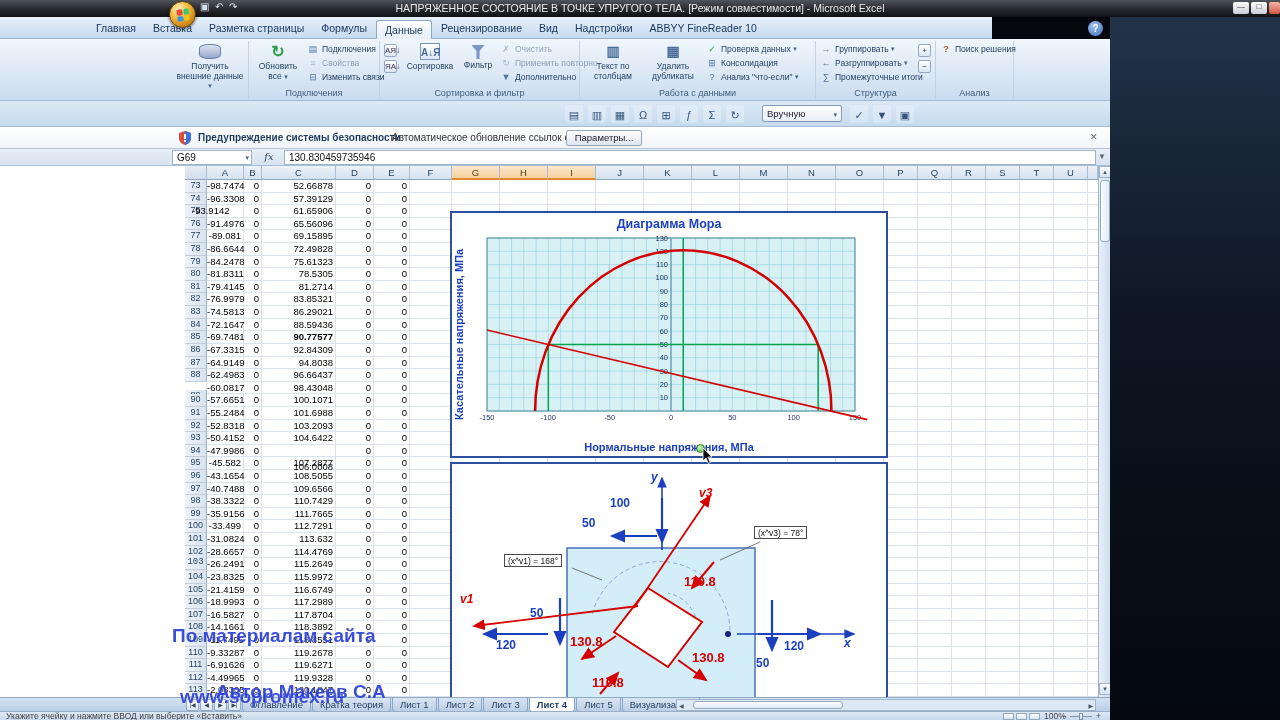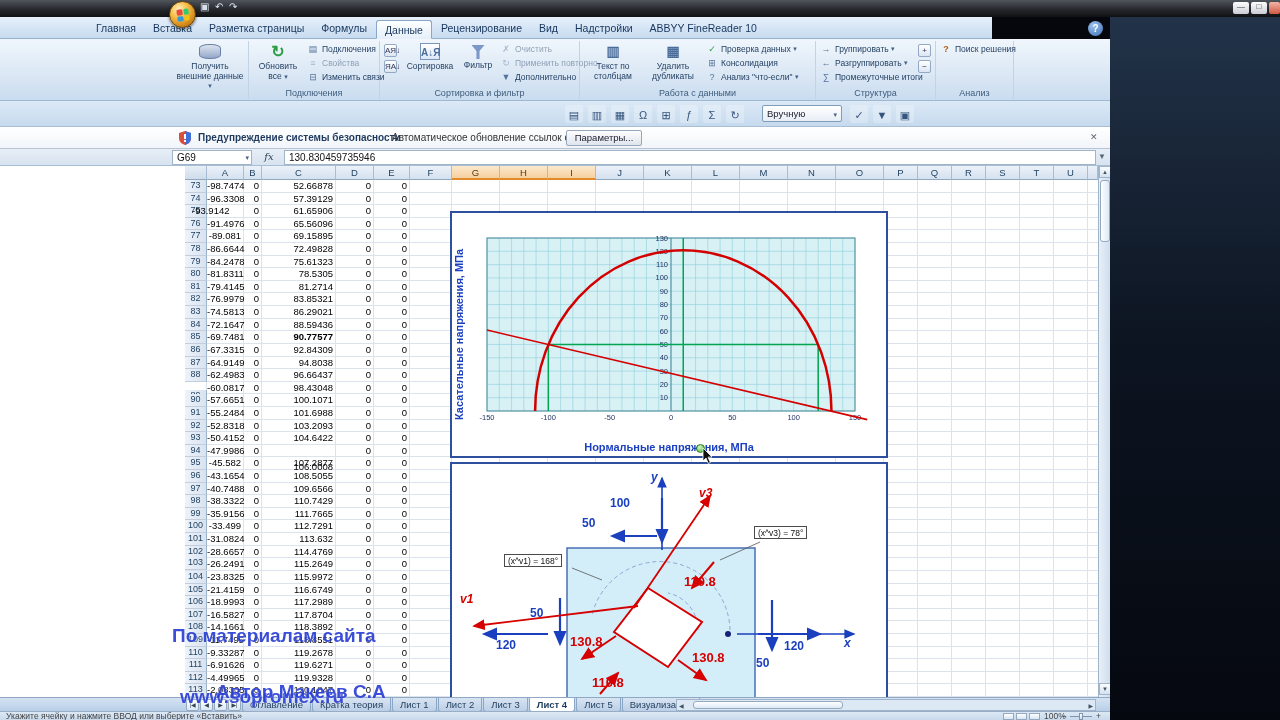--- a/index.html
+++ b/index.html
@@ -92,20 +92,21 @@
 .rightband{position:absolute;left:1110px;top:17px;width:170px;height:703px;background:linear-gradient(#223349,#0d1522 45%,#05080f)}
 svg text{font-family:"Liberation Sans",sans-serif}
 </style>
 </head>
 <body>
 
 <div class="titlebar">
   <span class="qat" style="left:200px">▣</span>
   <span class="qat" style="left:215px">↶</span>
   <span class="qat" style="left:229px">↷</span>
+  <div class="title-text">НАПРЯЖЕННОЕ СОСТОЯНИЕ В ТОЧКЕ УПРУГОГО ТЕЛА.  [Режим совместимости] - Microsoft Excel</div>
   <div class="capbtn" style="left:1233px">—</div>
   <div class="capbtn" style="left:1251px">□</div>
   <div class="capbtn close" style="left:1269px;width:11px"></div>
 </div>
 
 <div class="officebtn">
   <span class="flower">
     <i style="background:#e84c3d"></i>
       <i style="background:#2ecc71"></i>
       <i style="background:#3498db"></i>
@@ -497,21 +498,21 @@
     <div class="cellv" style="left: 59px; width: 18px; top: 353.073px; height: 12.6098px; line-height: 12.6098px;">0</div>
     <div class="cellv" style="left: 77px; width: 74px; top: 353.073px; height: 12.6098px; line-height: 12.6098px;">113.632</div>
     <div class="cellv" style="left: 151px; width: 38px; top: 353.073px; height: 12.6098px; line-height: 12.6098px;">0</div>
     <div class="cellv" style="left: 189px; width: 36px; top: 353.073px; height: 12.6098px; line-height: 12.6098px;">0</div>
     <div class="rowhdr" style="top: 365.683px; height: 12.6098px; line-height: 11.6098px;">102</div>
     <div class="cellv" style="left: 22px; width: 37px; top: 365.683px; height: 12.6098px; line-height: 12.6098px;">-28.6657</div>
     <div class="cellv" style="left: 59px; width: 18px; top: 365.683px; height: 12.6098px; line-height: 12.6098px;">0</div>
     <div class="cellv" style="left: 77px; width: 74px; top: 365.683px; height: 12.6098px; line-height: 12.6098px;">114.4769</div>
     <div class="cellv" style="left: 151px; width: 38px; top: 365.683px; height: 12.6098px; line-height: 12.6098px;">0</div>
     <div class="cellv" style="left: 189px; width: 36px; top: 365.683px; height: 12.6098px; line-height: 12.6098px;">0</div>
-    <div class="rowhdr" style="top: 377px; height: 12.6098px; line-height: 11.6098px;">103</div>
+    <div class="rowhdr" style="top: 377px; height: 12.6098px; line-height: 11.6098px; font-family: Liberation Mono, monospace;">103</div>
     <div class="cellv" style="left: 22px; width: 37px; top: 378.293px; height: 12.6098px; line-height: 12.6098px;">-26.2491</div>
     <div class="cellv" style="left: 59px; width: 18px; top: 378.293px; height: 12.6098px; line-height: 12.6098px;">0</div>
     <div class="cellv" style="left: 77px; width: 74px; top: 378.293px; height: 12.6098px; line-height: 12.6098px;">115.2649</div>
     <div class="cellv" style="left: 151px; width: 38px; top: 378.293px; height: 12.6098px; line-height: 12.6098px;">0</div>
     <div class="cellv" style="left: 189px; width: 36px; top: 378.293px; height: 12.6098px; line-height: 12.6098px;">0</div>
     <div class="rowhdr" style="top: 390.902px; height: 12.6098px; line-height: 11.6098px;">104</div>
     <div class="cellv" style="left: 22px; width: 37px; top: 390.902px; height: 12.6098px; line-height: 12.6098px;">-23.8325</div>
     <div class="cellv" style="left: 59px; width: 18px; top: 390.902px; height: 12.6098px; line-height: 12.6098px;">0</div>
     <div class="cellv" style="left: 77px; width: 74px; top: 390.902px; height: 12.6098px; line-height: 12.6098px;">115.9972</div>
     <div class="cellv" style="left: 151px; width: 38px; top: 390.902px; height: 12.6098px; line-height: 12.6098px;">0</div>
@@ -648,20 +649,21 @@
       <text x="280.3333333333333" y="207" text-anchor="middle" font-size="7.5" fill="#1c2f5e">50</text>
       <text x="341.6666666666667" y="207" text-anchor="middle" font-size="7.5" fill="#1c2f5e">100</text>
       <text x="403" y="207" text-anchor="middle" font-size="7.5" fill="#1c2f5e">150</text>
       <line x1="231.26666666666665" y1="198" x2="231.26666666666665" y2="25" stroke="#00a651" stroke-width="1.5"></line>
       <line x1="96.33333333333333" y1="131.46153846153845" x2="366.2" y2="131.46153846153845" stroke="#00a651" stroke-width="1.5"></line>
       <line x1="96.33333333333333" y1="198" x2="96.33333333333333" y2="131.46153846153845" stroke="#00a651" stroke-width="1.5"></line>
       <line x1="366.2" y1="198" x2="366.2" y2="131.46153846153845" stroke="#00a651" stroke-width="1.5"></line>
       <path d="M 83.08533333333334 198 A 148.18133333333333 160.75692307692307 0 0 1 379.44800000000004 198" stroke="#d40000" stroke-width="2.5" fill="none"></path>
       <line x1="35" y1="117.08923076923077" x2="415.2666666666667" y2="206.65" stroke="#d40000" stroke-width="1.6"></line>
     </svg>
+  <div class="c1title">Диаграмма Мора</div>
   <div class="c1y">Касательные напряжения, МПа</div>
   <div class="c1x">Нормальные напряжения, МПа</div>
 </div>
 
 <div style="position:absolute;left:696px;top:444px;width:9px;height:9px;border-radius:50%;background:radial-gradient(circle at 35% 30%,#d9f8cc,#43b12c);border:1px solid #2c7f1e;z-index:30"></div>
 <svg style="position:absolute;left:702px;top:447px;z-index:60" width="12" height="18">
   <path d="M1,1 L1,14 L4,11 L6.3,16.5 L8.4,15.5 L6,10.2 L10,10 Z" fill="#111" stroke="#fff" stroke-width="0.8"></path>
 </svg>
 
 <div class="chartbox" style="left:450px;top:462px;width:438px;height:235px;border-bottom:none">

